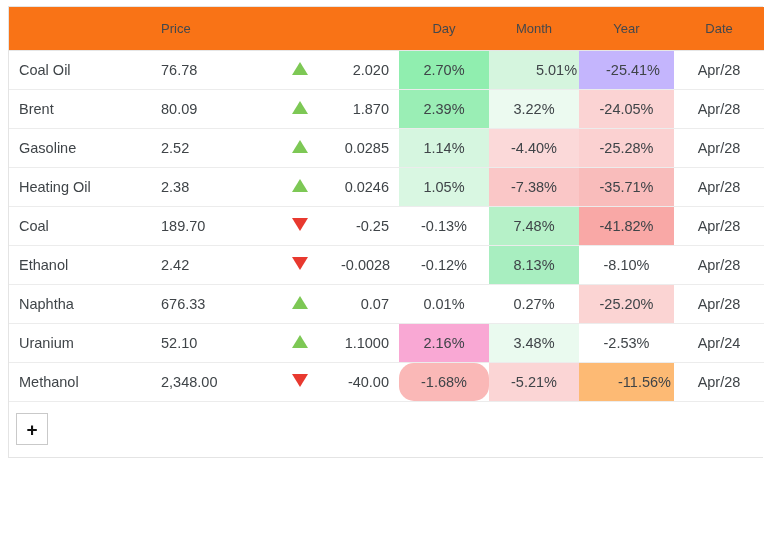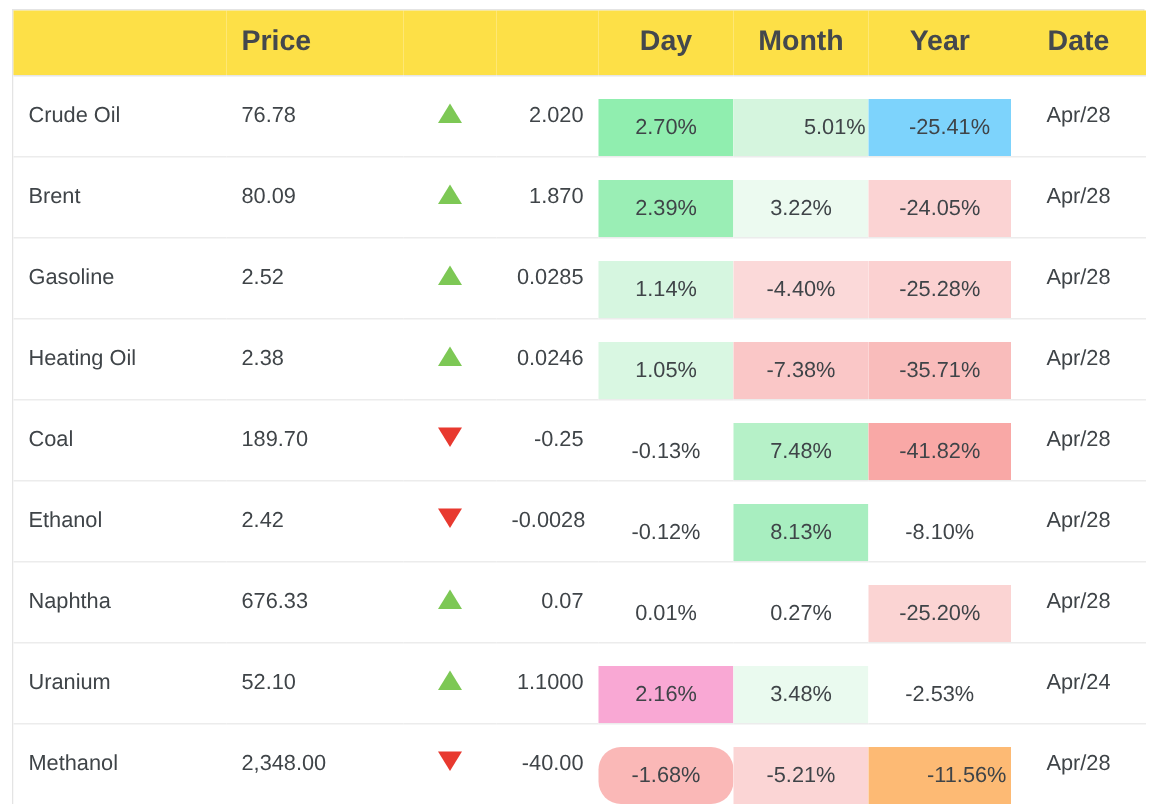--- a/index.html
+++ b/index.html
@@ -23,24 +23,24 @@
     width: 755px;
     border: 1px solid #e4e4e4;
     background: #fff;
   }
   table.market {
     width: 100%;
     border-collapse: collapse;
     table-layout: fixed;
   }
   table.market thead th {
-    background: #fde047;
+    background: #f97316;
     border-bottom: 1px solid #e6e6e6;
-    font-weight: 700;
-    font-size: 19px;
+    font-weight: 400;
+    font-size: 13px;
     color: #44484d;
     height: 43px;
     padding: 0 10px;
     vertical-align: middle;
   }
   table.market tbody td {
     border-bottom: 1px solid #ececec;
     height: 38px;
     font-size: 14.5px;
     color: #3f4448;
@@ -74,21 +74,20 @@
     border-left: 8px solid transparent;
     border-right: 8px solid transparent;
     border-top: 13px solid #e8392f;
   }
   .cell-inner {
     display: block;
     width: 100%;
     height: 38px;
     line-height: 38px;
     text-align: center;
-    margin-top: 15px;
   }
   tbody tr:last-child td { border-bottom: 1px solid #ececec; }
 
   .footer-row td {
     border-bottom: none !important;
     height: 56px !important;
     background: #fff;
   }
   .add-btn {
     display: inline-flex;
@@ -121,32 +120,32 @@
           <th class="col-arrow"></th>
           <th class="col-change"></th>
           <th class="col-day">Day</th>
           <th class="col-month">Month</th>
           <th class="col-year">Year</th>
           <th class="col-date">Date</th>
         </tr>
       </thead>
       <tbody id="table-body">
           <tr>
-            <td class="col-name">Crude Oil</td>
+            <td class="col-name">Coal Oil</td>
             <td class="col-price">76.78</td>
             <td class="col-arrow"><span class="tri up"></span></td>
             <td class="col-change">2.020</td>
             <td class="col-day">
               <span class="cell-inner" style="background: rgb(144, 238, 175);">2.70%</span>
             </td>
             <td class="col-month">
               <span class="cell-inner" style="background: rgb(213, 245, 222); padding-left: 45px;">5.01%</span>
             </td>
             <td class="col-year">
-              <span class="cell-inner" style="background: #7dd3fc; padding-left: 13px;">-25.41%</span>
+              <span class="cell-inner" style="background: #c4b5fd; padding-left: 13px;">-25.41%</span>
             </td>
             <td class="col-date">Apr/28</td>
           </tr>
           <tr>
             <td class="col-name">Brent</td>
             <td class="col-price">80.09</td>
             <td class="col-arrow"><span class="tri up"></span></td>
             <td class="col-change">1.870</td>
             <td class="col-day">
               <span class="cell-inner" style="background: rgb(154, 238, 181);">2.39%</span>

